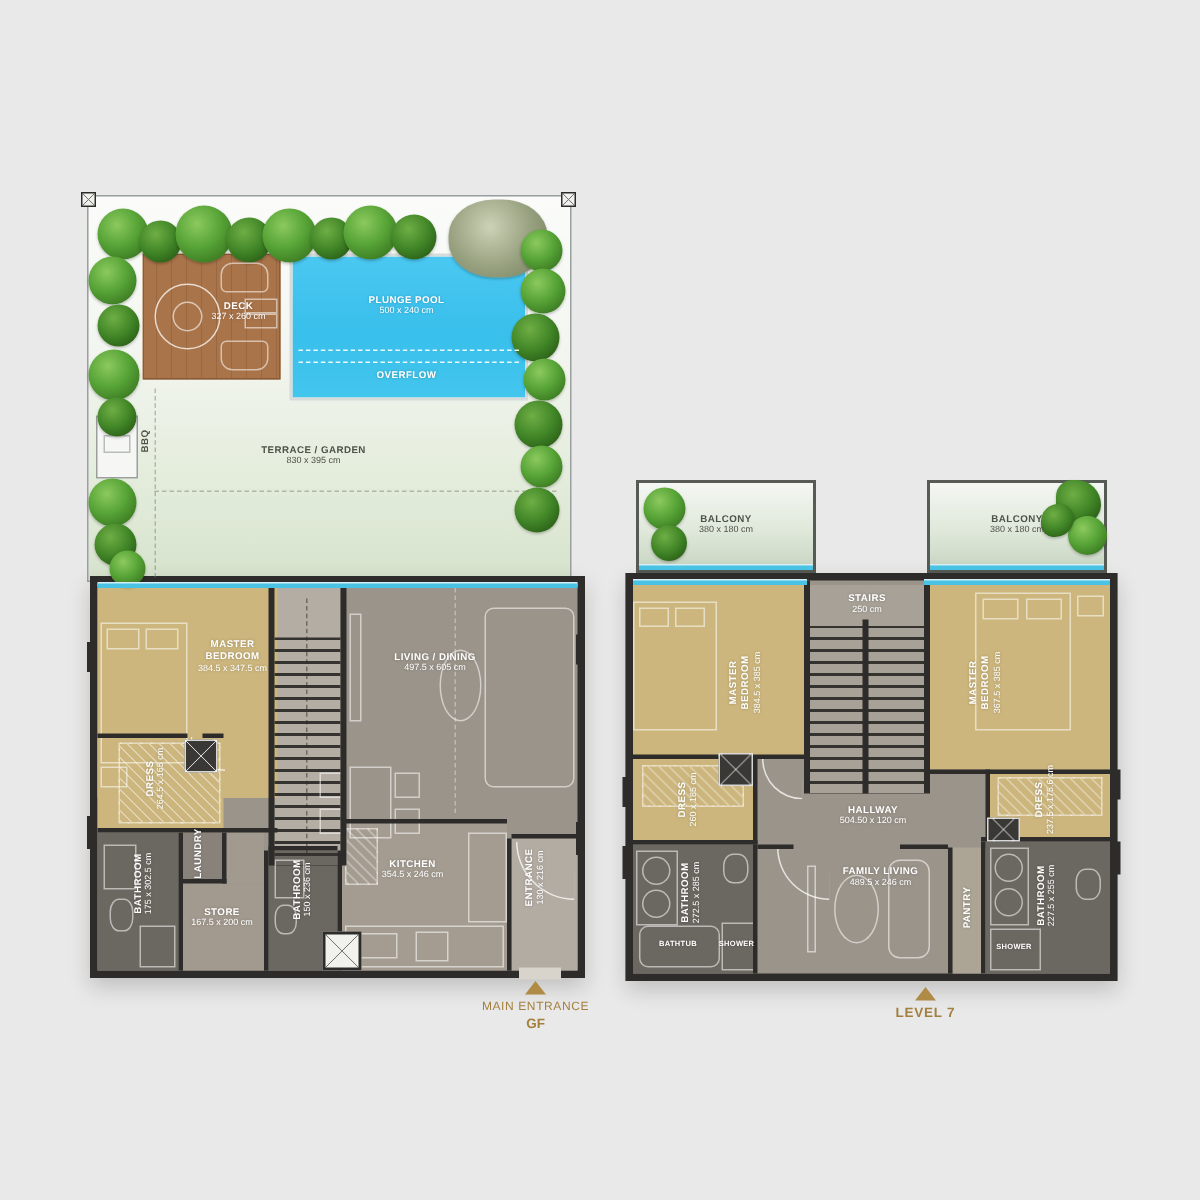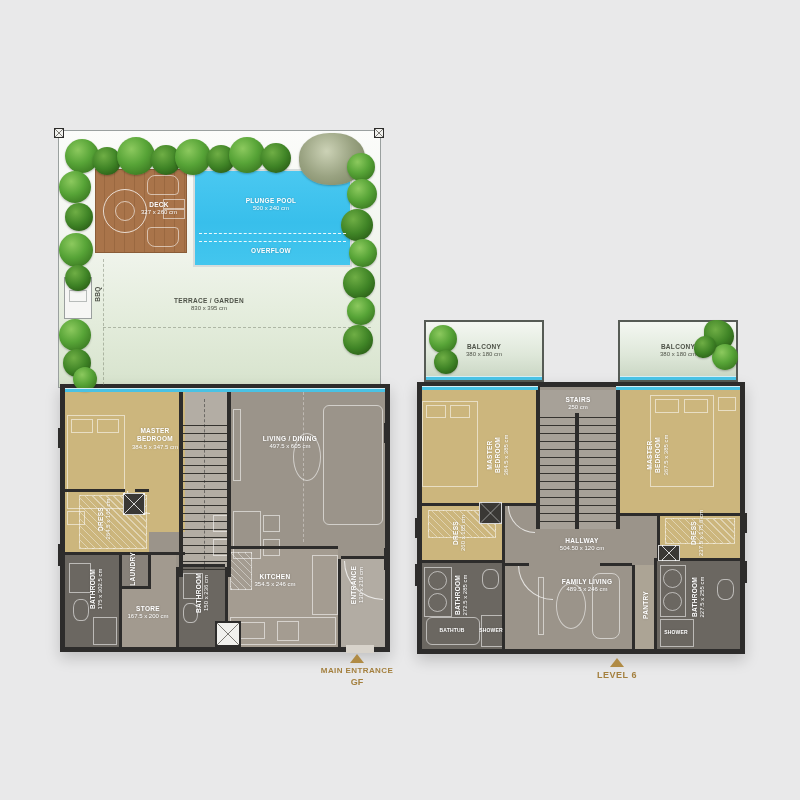--- a/index.html
+++ b/index.html
@@ -38,21 +38,21 @@
     background-image:linear-gradient(45deg,transparent calc(50% - .5px),rgba(255,255,255,.8) 50%,transparent calc(50% + .5px)),
                      linear-gradient(-45deg,transparent calc(50% - .5px),rgba(255,255,255,.8) 50%,transparent calc(50% + .5px));}
   .xboxlight{position:absolute;background:#f1f1ee;border:2px solid #2d2c2b;z-index:22;
     background-image:linear-gradient(45deg,transparent calc(50% - .5px),#7c7a75 50%,transparent calc(50% + .5px)),
                      linear-gradient(-45deg,transparent calc(50% - .5px),#7c7a75 50%,transparent calc(50% + .5px));}
   .arc{position:absolute;border-left:1px solid rgba(255,255,255,.75);border-bottom:1px solid rgba(255,255,255,.75);
        border-radius:0 0 0 100%;z-index:12;}
   .marker{position:absolute;text-align:center;color:#a4803f;z-index:40;}
   .marker .tri{width:0;height:0;border-left:7px solid transparent;border-right:7px solid transparent;
                border-bottom:9px solid #b08b45;margin:0 auto 3px auto;}
-  .marker .l1{font-size:8px;font-weight:bold;letter-spacing:.4px;}
+  .marker .l1{font-size:8px;font-weight:normal;letter-spacing:.4px;}
   .marker .l2{font-size:9px;font-weight:bold;margin-top:2px;}
   .room{position:absolute;z-index:2;}
   .shadow{box-shadow:0 6px 14px rgba(0,0,0,.18);}
 </style>
 </head>
 <body>
 
 <div class="stage">
 
   <div class="plan" style="left:58px;top:128px;width:332px;height:560px;">
@@ -382,16 +382,16 @@
       </div>
     </div>
 
     <div class="tab" style="left:0;top:200px;width:6px;height:20px;"></div>
     <div class="tab" style="left:0;top:246px;width:6px;height:22px;"></div>
     <div class="tab" style="left:326px;top:195px;width:6px;height:20px;"></div>
     <div class="tab" style="left:326px;top:243px;width:6px;height:22px;"></div>
 
     <div class="marker" style="left:152px;top:340px;width:100px;">
       <div class="tri"></div>
-      <div class="l2" style="font-size:9px;letter-spacing:.5px;">LEVEL 6</div>
+      <div class="l2" style="font-size:9px;letter-spacing:.5px;">LEVEL 7</div>
     </div>
   </div>
 </div>
 
 </body></html>

